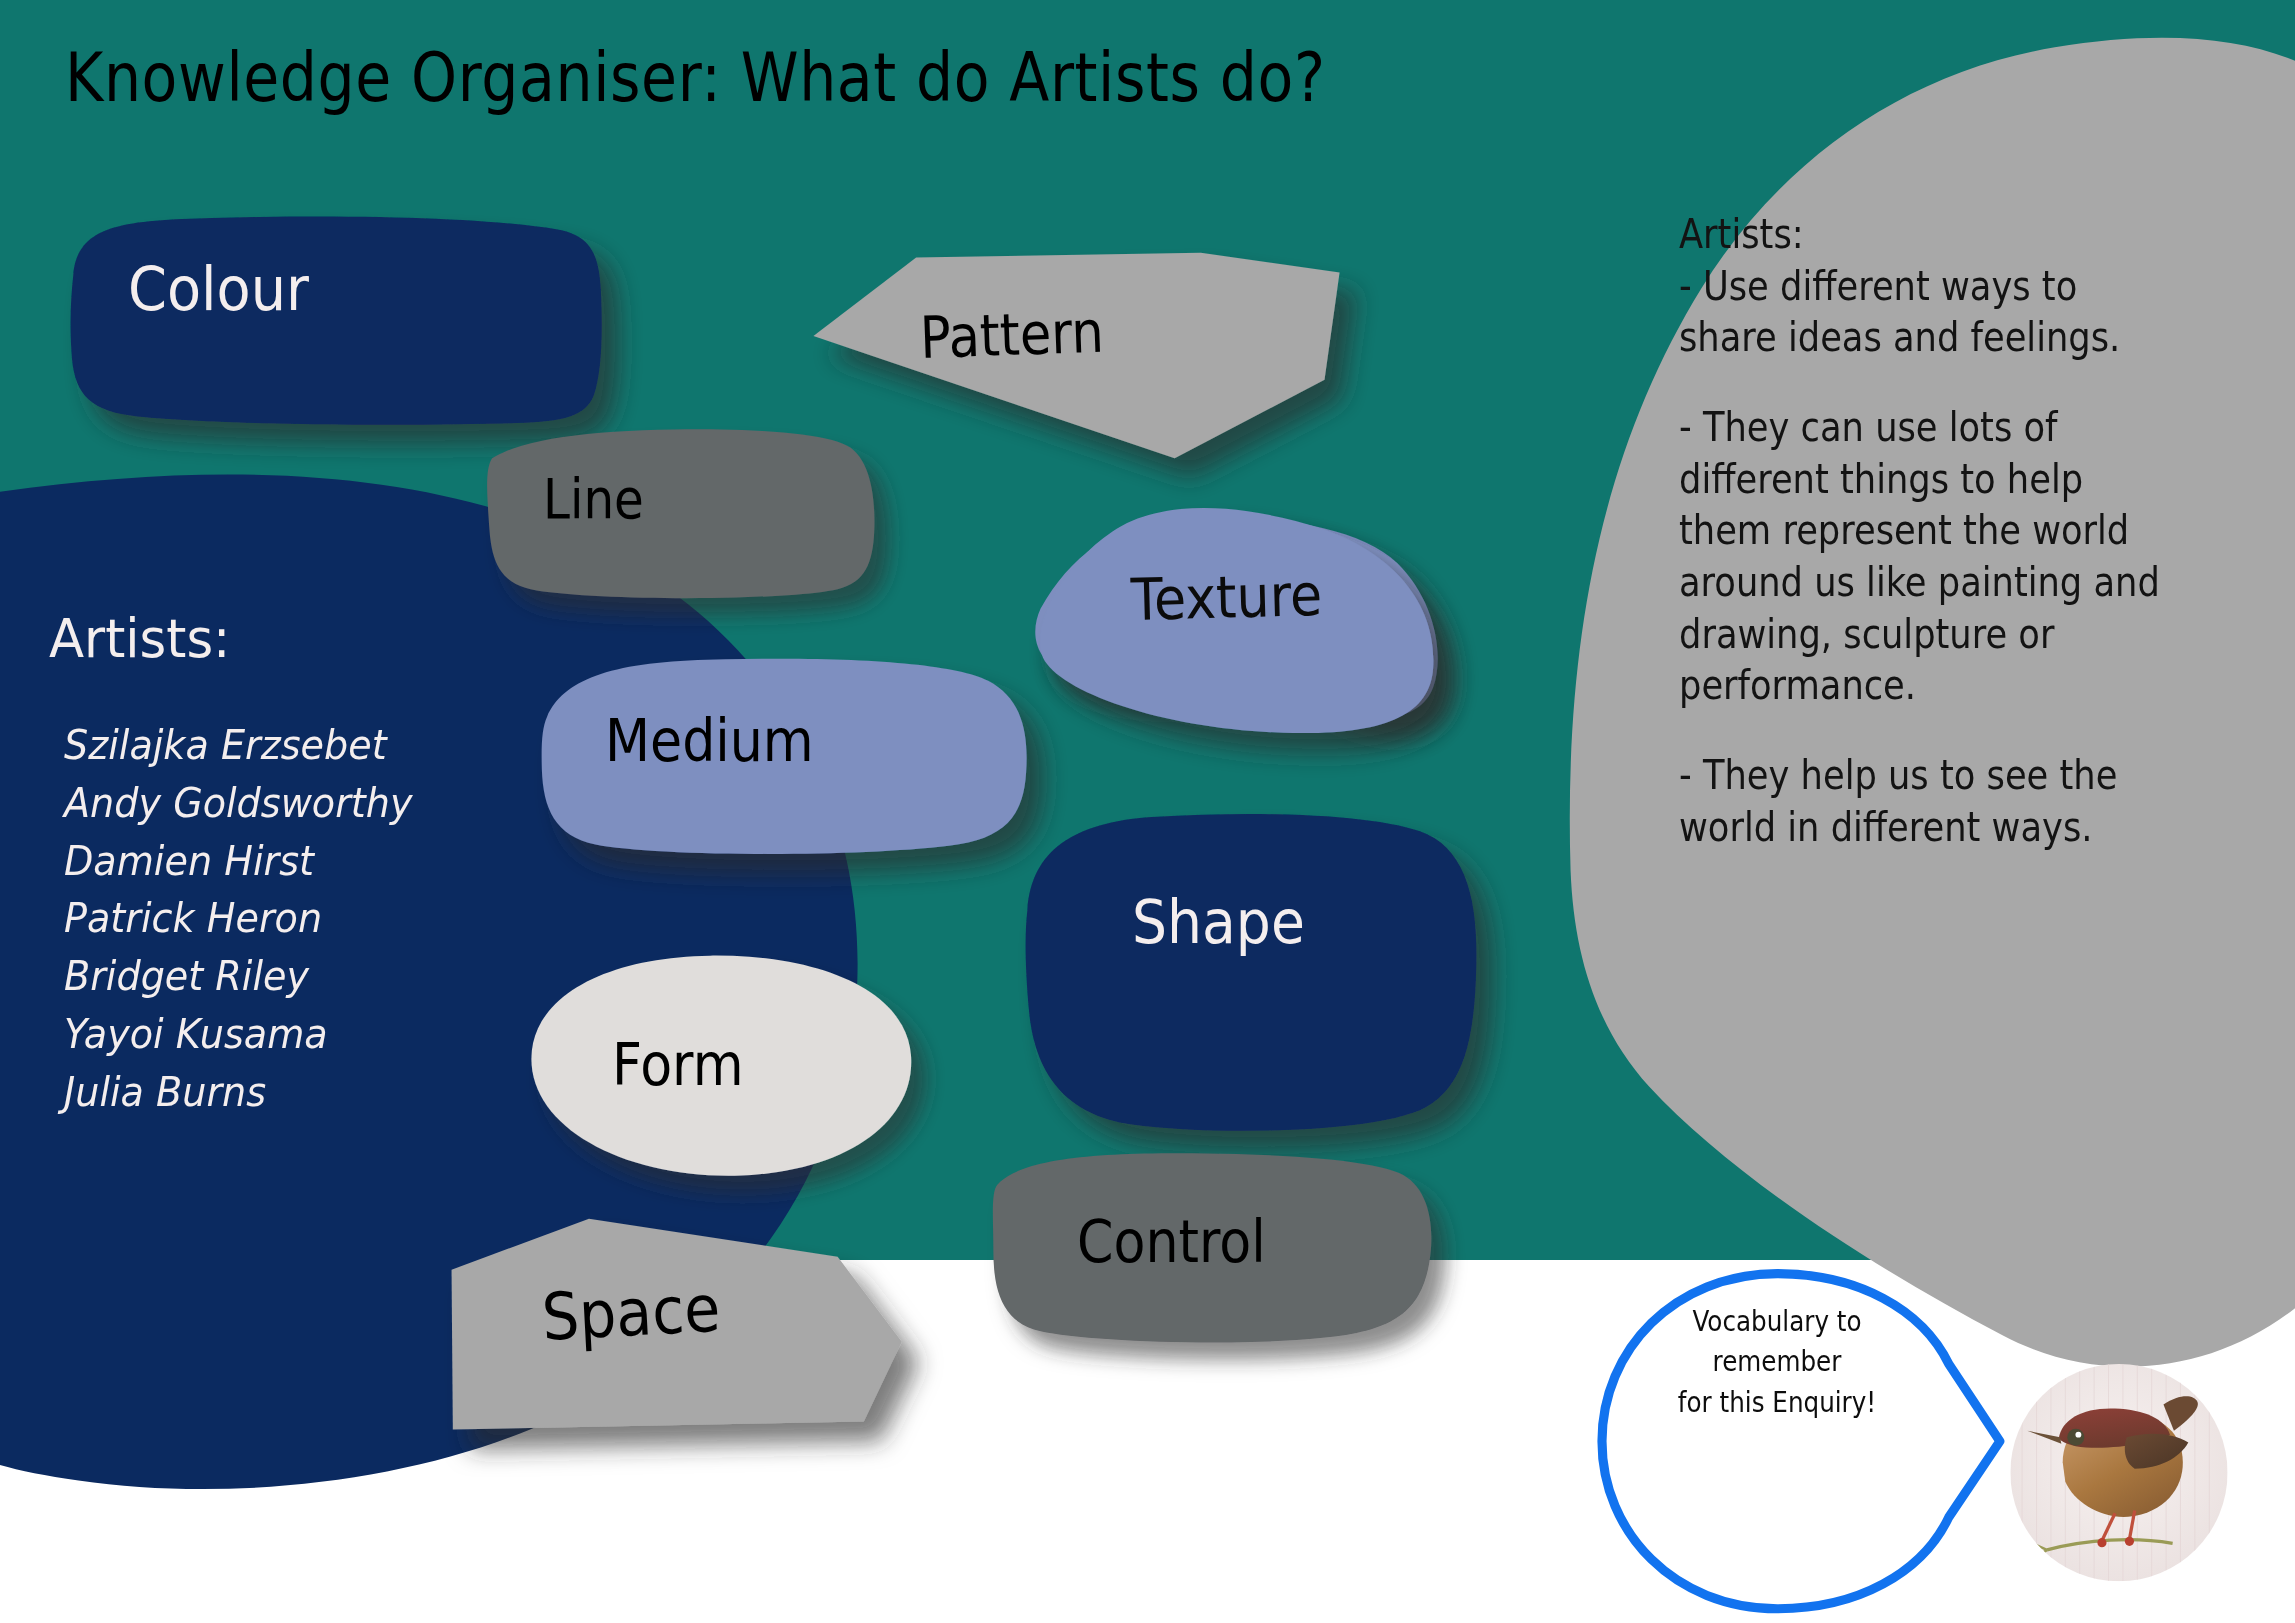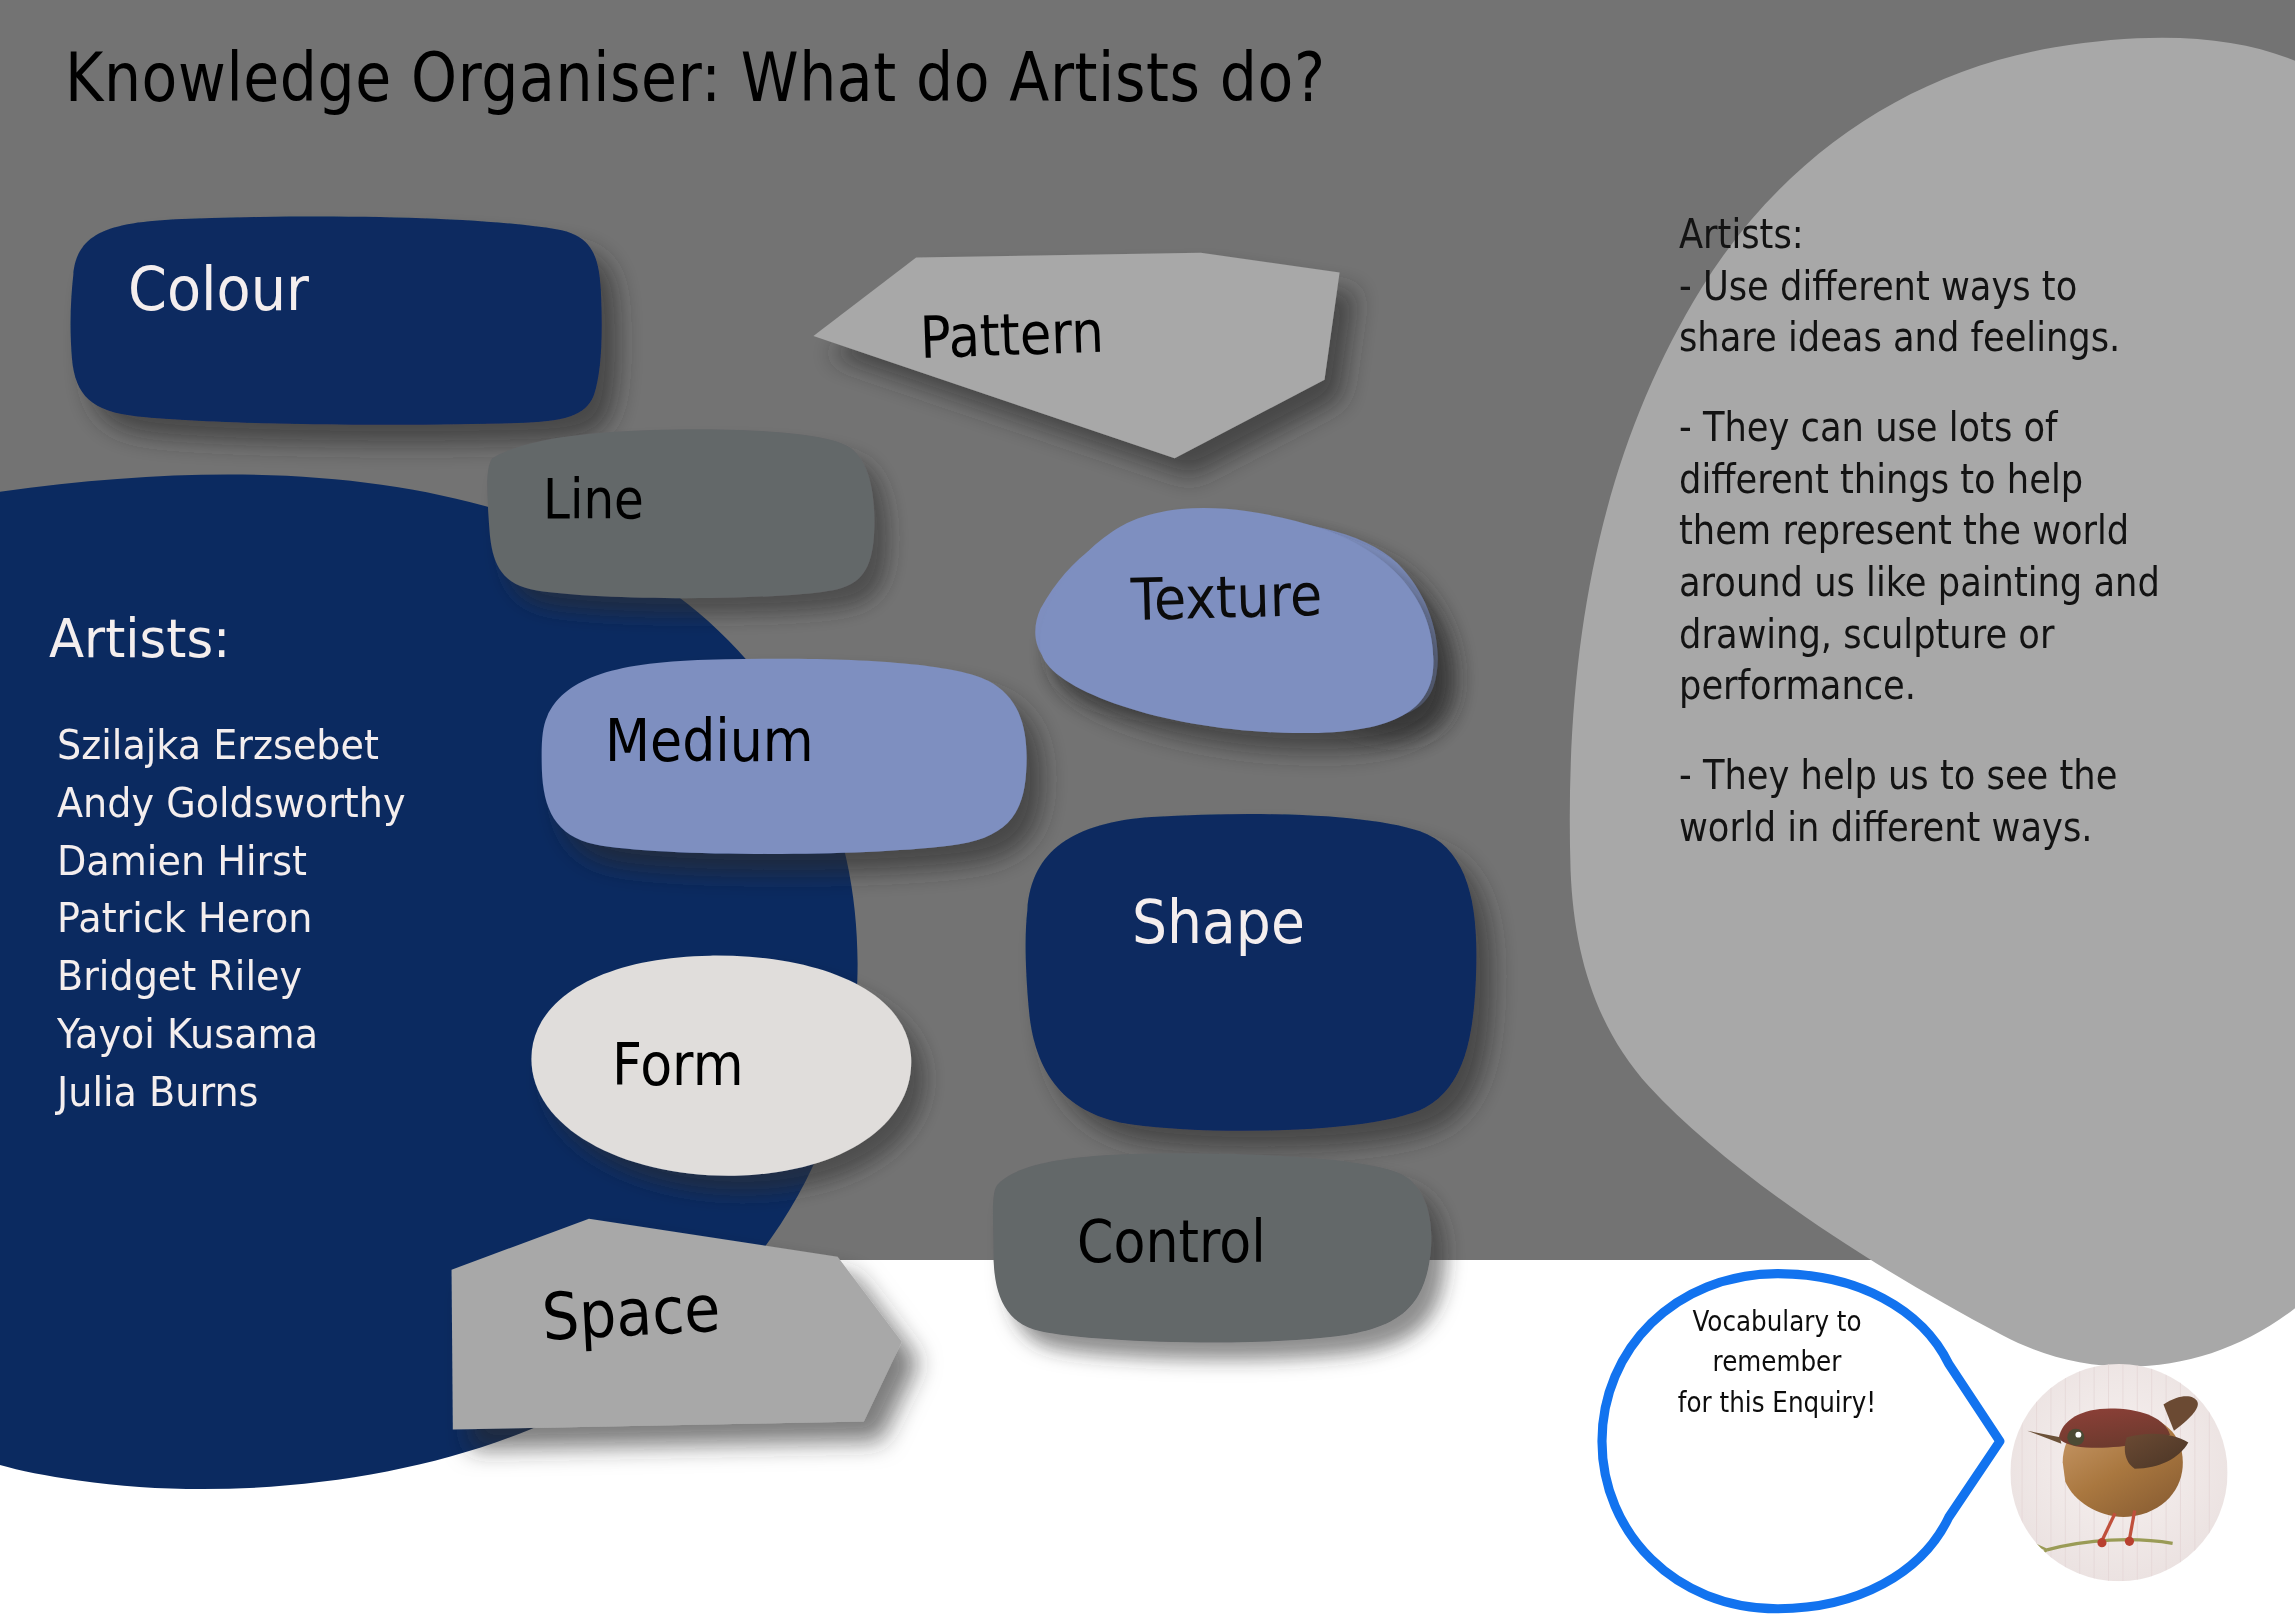--- a/index.html
+++ b/index.html
@@ -13,21 +13,21 @@
     position: relative;
     overflow: hidden;
     font-family: "DejaVu Sans", sans-serif;
   }
 
   #stage {
     position: absolute;
     inset: 0;
     width: 2295px;
     height: 1260px;
-    background: #737373;
+    background: #0f766e;
   }
 
   
   .page-title {
     position: absolute;
     left: 65px;
     top: 38px;
     font-family: "DejaVu Sans", sans-serif;
     font-size: 68px;
     font-weight: 400;
@@ -78,22 +78,23 @@
   .artists-heading {
     font-size: 54px;
     line-height: 1.0;
     margin: 0 0 51px 0;
     transform: scaleX(0.95);
     transform-origin: left center;
     white-space: nowrap;
   }
   .artists-list {
     list-style: none;
-    margin: 8px;
+    margin: 15px;
     padding: 0;
+    font-style: italic;
   }
   .artists-list li {
     font-size: 41px;
     line-height: 1.41;
     white-space: nowrap;
     transform: scaleX(0.93);
     transform-origin: left center;
   }
 
   

